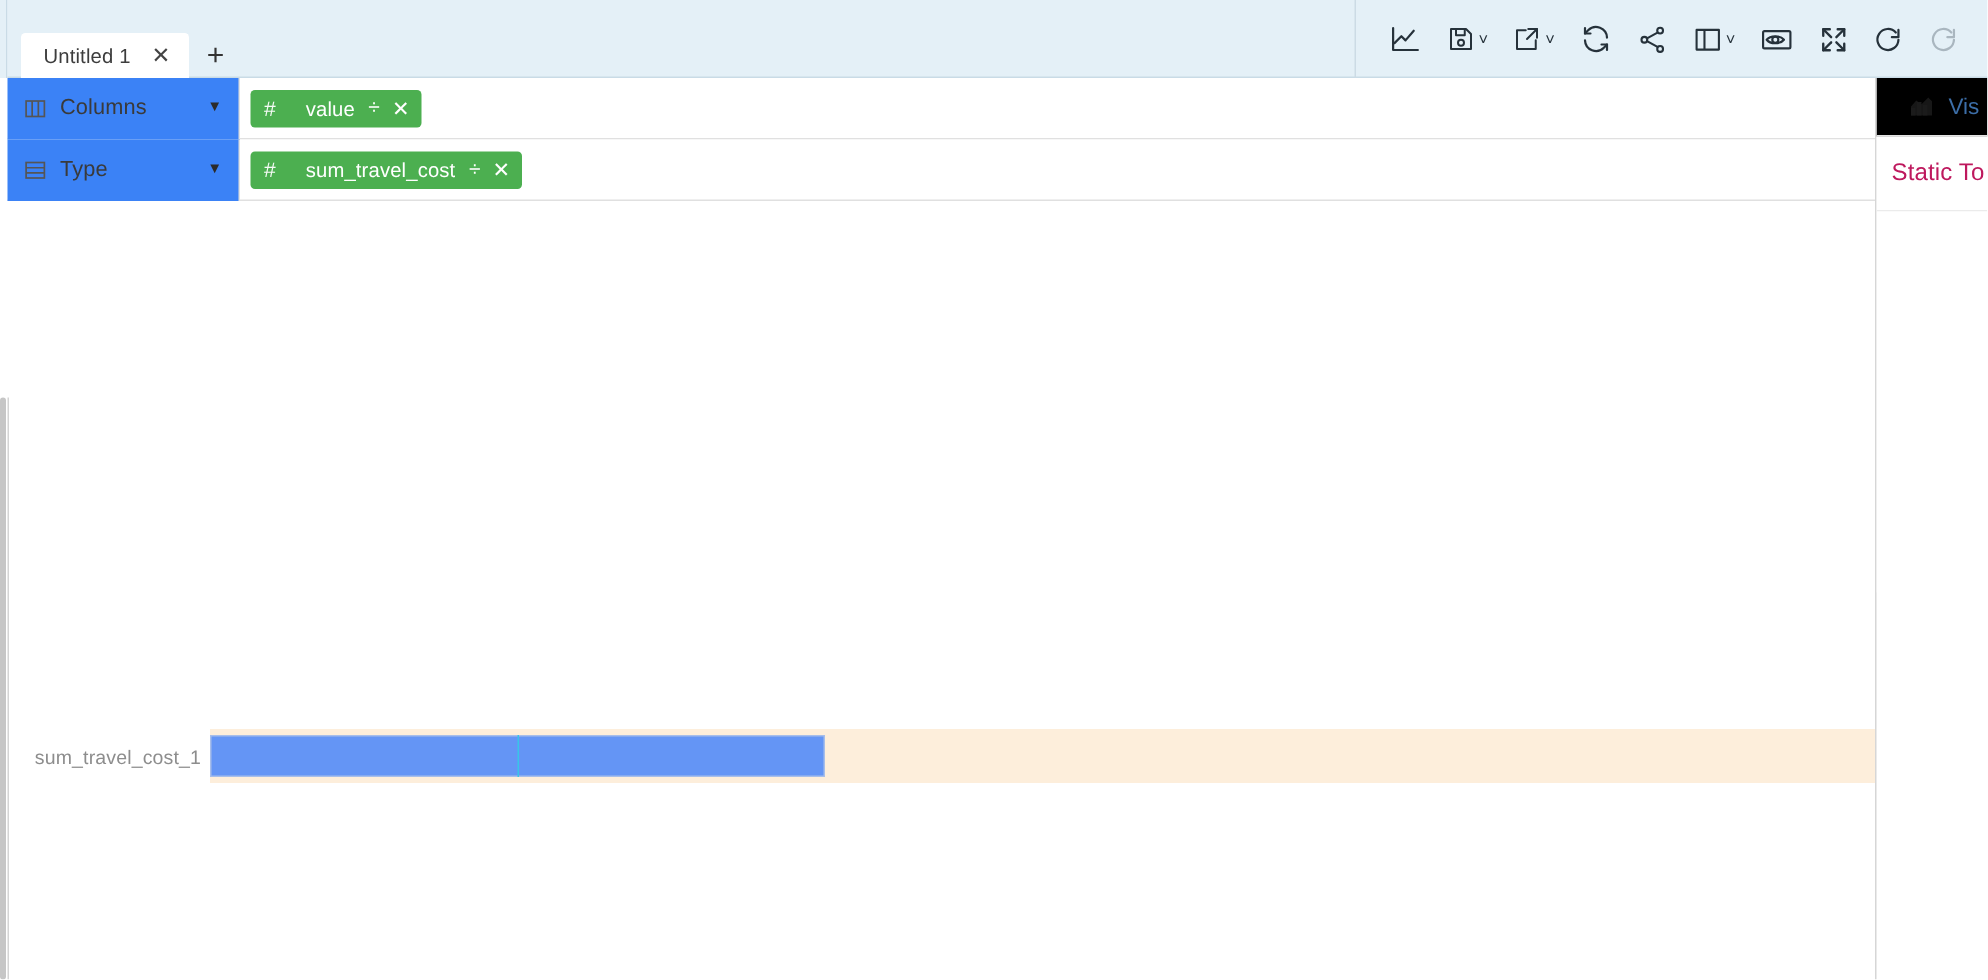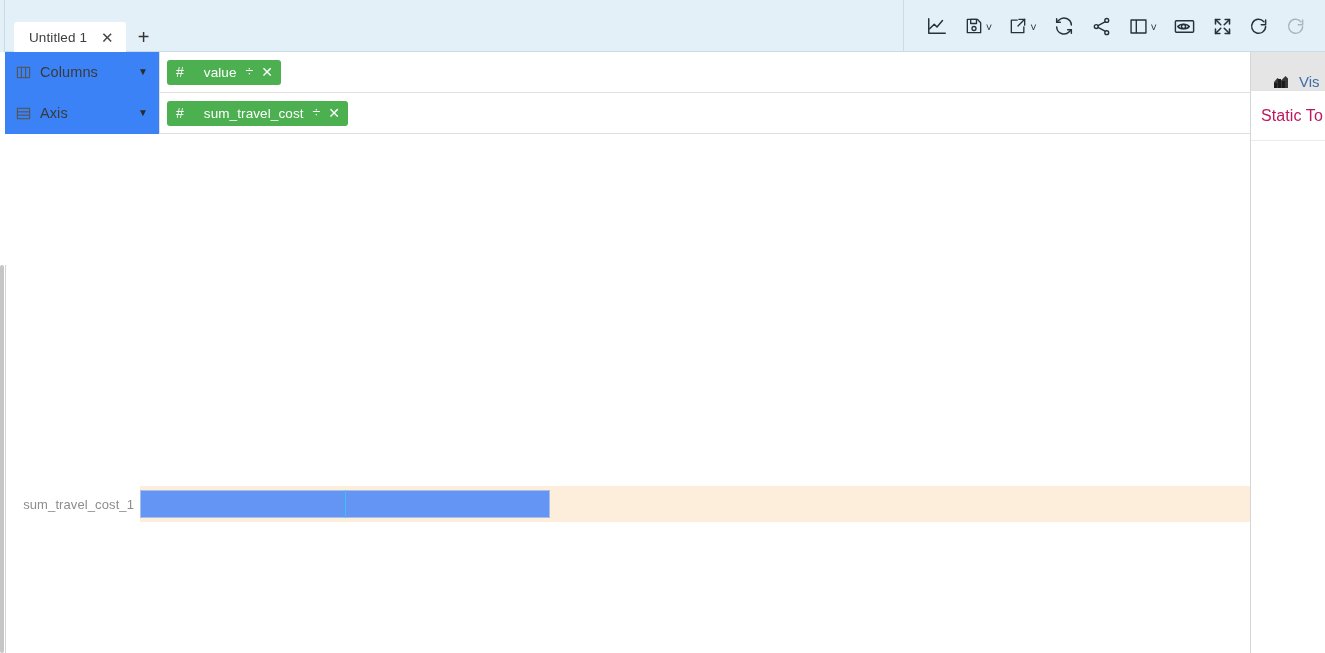--- a/index.html
+++ b/index.html
@@ -285,26 +285,26 @@
     top: 52px;
     width: 75px;
     height: 601px;
     background: #ffffff;
     border-left: 1px solid #d6d6d6;
     box-sizing: border-box;
     overflow: hidden;
   }
   .sb-header {
     display: flex;
-    align-items: flex-end;
+    align-items: center;
     height: 39px;
     padding-left: 22px;
     box-sizing: border-box;
     border-bottom: 1px solid #e3e3e3;
-    background: #e5e5e5;
+    background: #000000;
   }
   .sb-header-icon {
     width: 16px; height: 16px; flex: none;
     margin-right: 10px;
     color: #1b1b1b;
   }
   .sb-header-icon svg { display: block; }
   .sb-header-title {
     font-size: 15px;
     color: #3c6ea8;
@@ -471,21 +471,21 @@
 
     <div class="shelf">
       <div class="shelf-head">
         <span class="shelf-icon">
           <svg width="15" height="15" viewBox="0 0 16 16" fill="none" stroke="currentColor" stroke-width="1.2">
             <rect x="1.5" y="2.5" width="13" height="11"></rect>
               <path d="M1.5 6.2h13"></path>
               <path d="M1.5 9.8h13"></path>
           </svg>
         </span>
-        <span class="shelf-name">Axis</span>
+        <span class="shelf-name">Type</span>
         <span class="shelf-caret">▼</span>
       </div>
       <div class="shelf-body">
         <span class="pill">
           <span class="pill-hash">#</span>
           <span class="pill-label">sum_travel_cost</span>
           <span class="pill-agg">÷</span>
           <span class="pill-x">✕</span>
         </span>
       </div>

